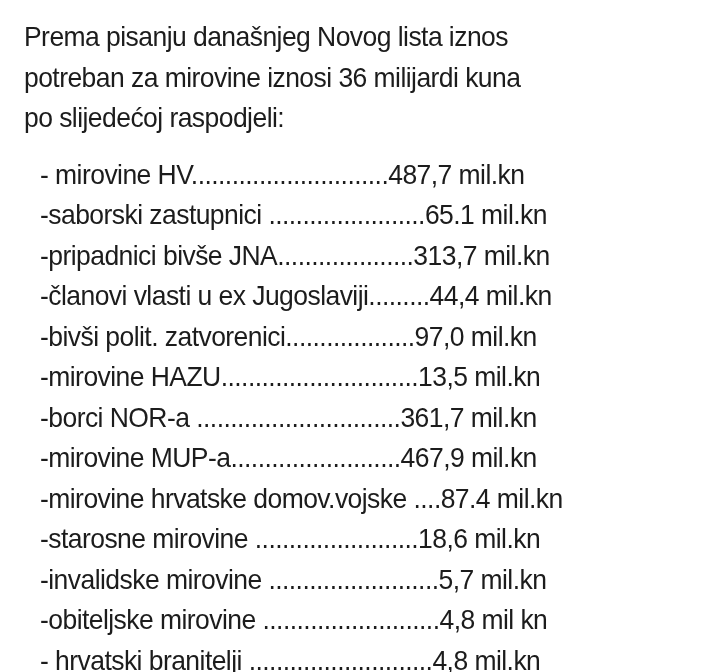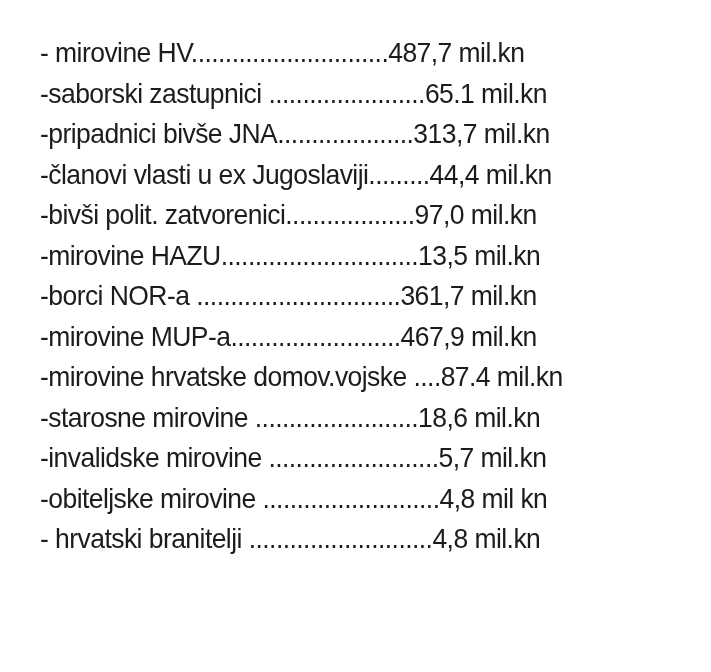--- a/index.html
+++ b/index.html
@@ -29,20 +29,25 @@
       transform: scaleX(0.93);
       transform-origin: left center;
     }
     .intro .line { }
     .list { margin: 16px; padding: 0; }
   </style>
 </head>
 <body>
 
 <div class="post">
+  <div class="intro">
+    <div class="line">Prema pisanju današnjeg Novog lista iznos</div>
+    <div class="line">potreban za mirovine iznosi 36 milijardi kuna</div>
+    <div class="line">po slijedećoj raspodjeli:</div>
+  </div>
   <div class="list">
     <div class="line">- mirovine HV.............................487,7 mil.kn</div>
     <div class="line">-saborski zastupnici .......................65.1 mil.kn</div>
     <div class="line">-pripadnici bivše JNA....................313,7 mil.kn</div>
     <div class="line">-članovi vlasti u ex Jugoslaviji.........44,4 mil.kn</div>
     <div class="line">-bivši polit. zatvorenici...................97,0 mil.kn</div>
     <div class="line">-mirovine HAZU.............................13,5 mil.kn</div>
     <div class="line">-borci NOR-a ..............................361,7 mil.kn</div>
     <div class="line">-mirovine MUP-a.........................467,9 mil.kn</div>
     <div class="line">-mirovine hrvatske domov.vojske ....87.4 mil.kn</div>

